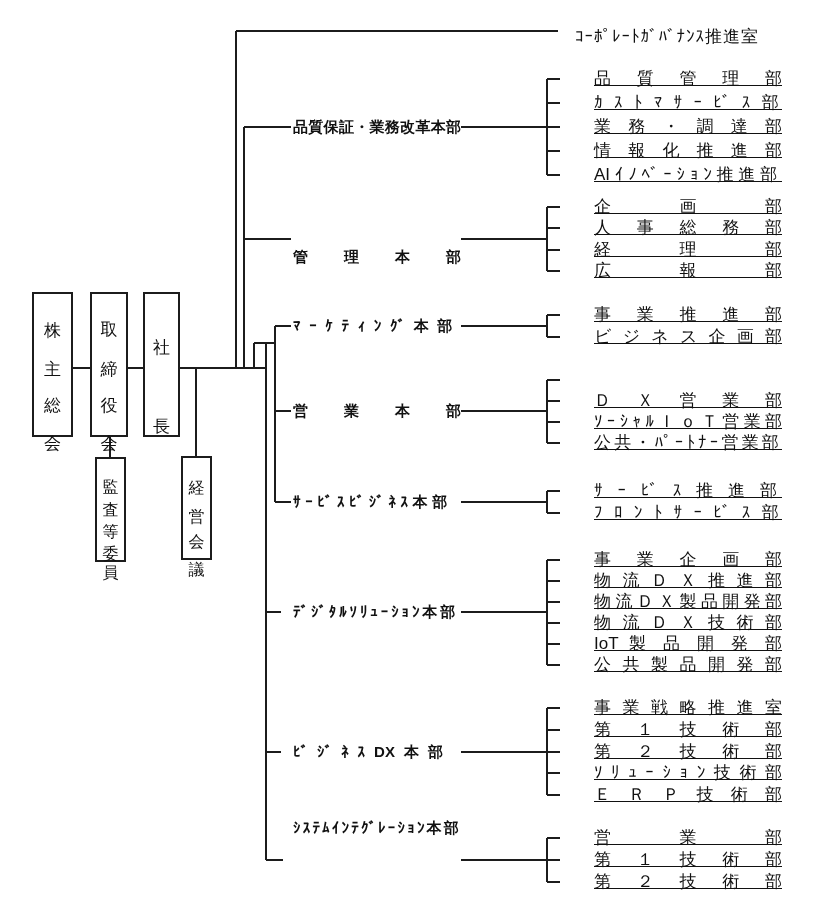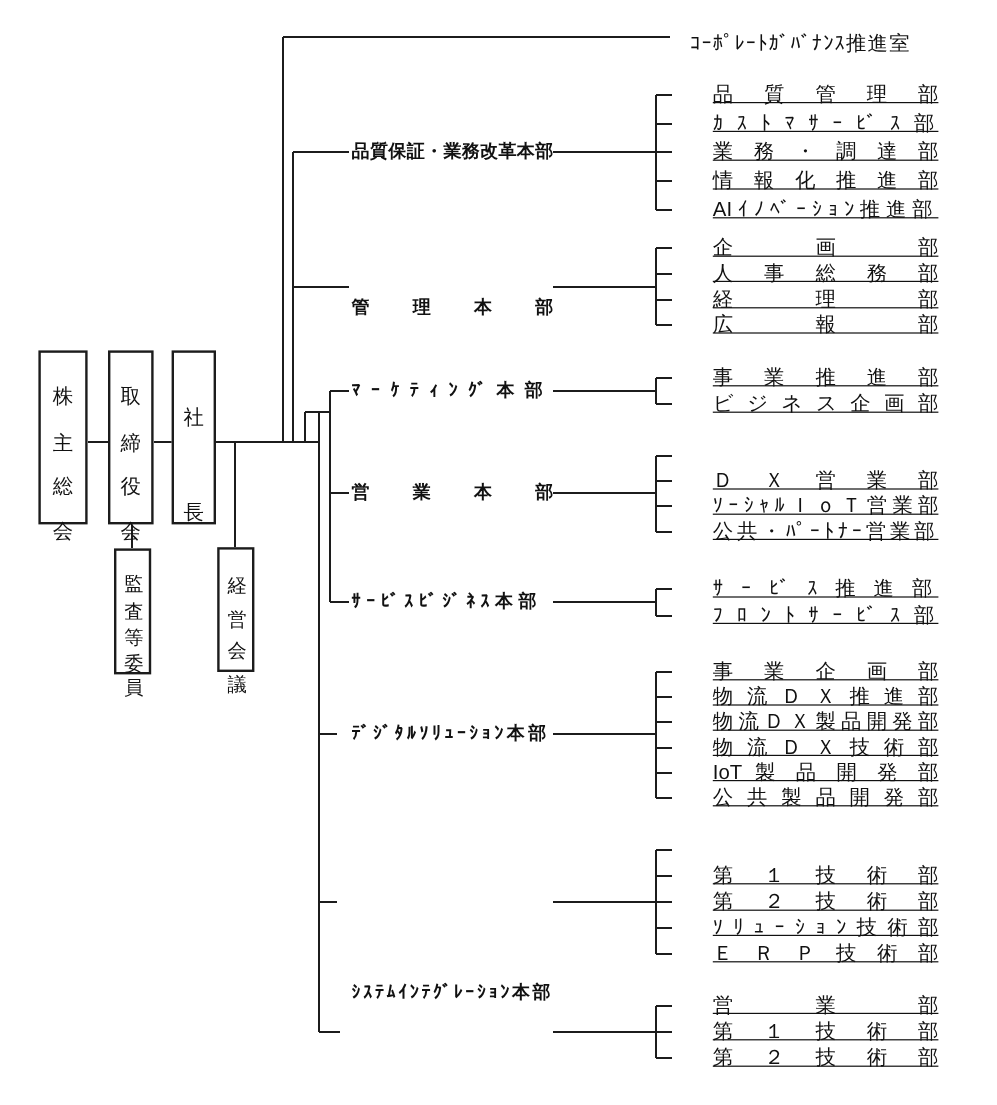--- a/index.html
+++ b/index.html
@@ -74,20 +74,21 @@
   </div>
 
   <div class="office" style="top:27px">ｺｰﾎﾟﾚｰﾄｶﾞﾊﾞﾅﾝｽ推進室</div>
 
   <div class="dlabel" style="top:117px">品質保証・業務改革本部</div>
   <div class="dlabel" style="top:247px">管 理 本 部</div>
   <div class="dlabel" style="top:316px">ﾏｰｹﾃｨﾝｸﾞ本部</div>
   <div class="dlabel" style="top:401px">営 業 本 部</div>
   <div class="dlabel" style="top:492px">ｻｰﾋﾞｽﾋﾞｼﾞﾈｽ本部</div>
   <div class="dlabel" style="top:602px">ﾃﾞｼﾞﾀﾙｿﾘｭｰｼｮﾝ本部</div>
+  <div class="dlabel" style="top:742px">ﾋﾞｼﾞﾈｽDX本部</div>
   <div class="dlabel" style="top:818px">ｼｽﾃﾑｲﾝﾃｸﾞﾚｰｼｮﾝ本部</div>
 
   <div class="dept" style="top:69px">品 質 管 理 部</div>
   <div class="dept" style="top:93px">ｶ ｽ ﾄ ﾏ ｻ ｰ ﾋﾞ ｽ 部</div>
   <div class="dept" style="top:117px">業 務 ・ 調 達 部</div>
   <div class="dept" style="top:141px">情 報 化 推 進 部</div>
   <div class="dept" style="top:165px">AIｲﾉﾍﾞｰｼｮﾝ推進部</div>
 
   <div class="dept" style="top:197px">企 画 部</div>
   <div class="dept" style="top:218px">人 事 総 務 部</div>
@@ -104,20 +105,21 @@
   <div class="dept" style="top:481px">ｻ ｰ ﾋﾞ ｽ 推 進 部</div>
   <div class="dept" style="top:503px">ﾌ ﾛ ﾝ ﾄ ｻ ｰ ﾋﾞ ｽ 部</div>
 
   <div class="dept" style="top:550px">事 業 企 画 部</div>
   <div class="dept" style="top:571px">物 流 Ｄ Ｘ 推 進 部</div>
   <div class="dept" style="top:592px">物流ＤＸ製品開発部</div>
   <div class="dept" style="top:613px">物 流 Ｄ Ｘ 技 術 部</div>
   <div class="dept" style="top:634px">IoT 製 品 開 発 部</div>
   <div class="dept" style="top:655px">公 共 製 品 開 発 部</div>
 
+  <div class="dept" style="top:698px">事 業 戦 略 推 進 室</div>
   <div class="dept" style="top:720px">第 １ 技 術 部</div>
   <div class="dept" style="top:742px">第 ２ 技 術 部</div>
   <div class="dept" style="top:763px">ｿﾘｭｰｼｮﾝ技術部</div>
   <div class="dept" style="top:785px">Ｅ Ｒ Ｐ 技 術 部</div>
 
   <div class="dept" style="top:828px">営 業 部</div>
   <div class="dept" style="top:850px">第 １ 技 術 部</div>
   <div class="dept" style="top:872px">第 ２ 技 術 部</div>
 
 </div>

